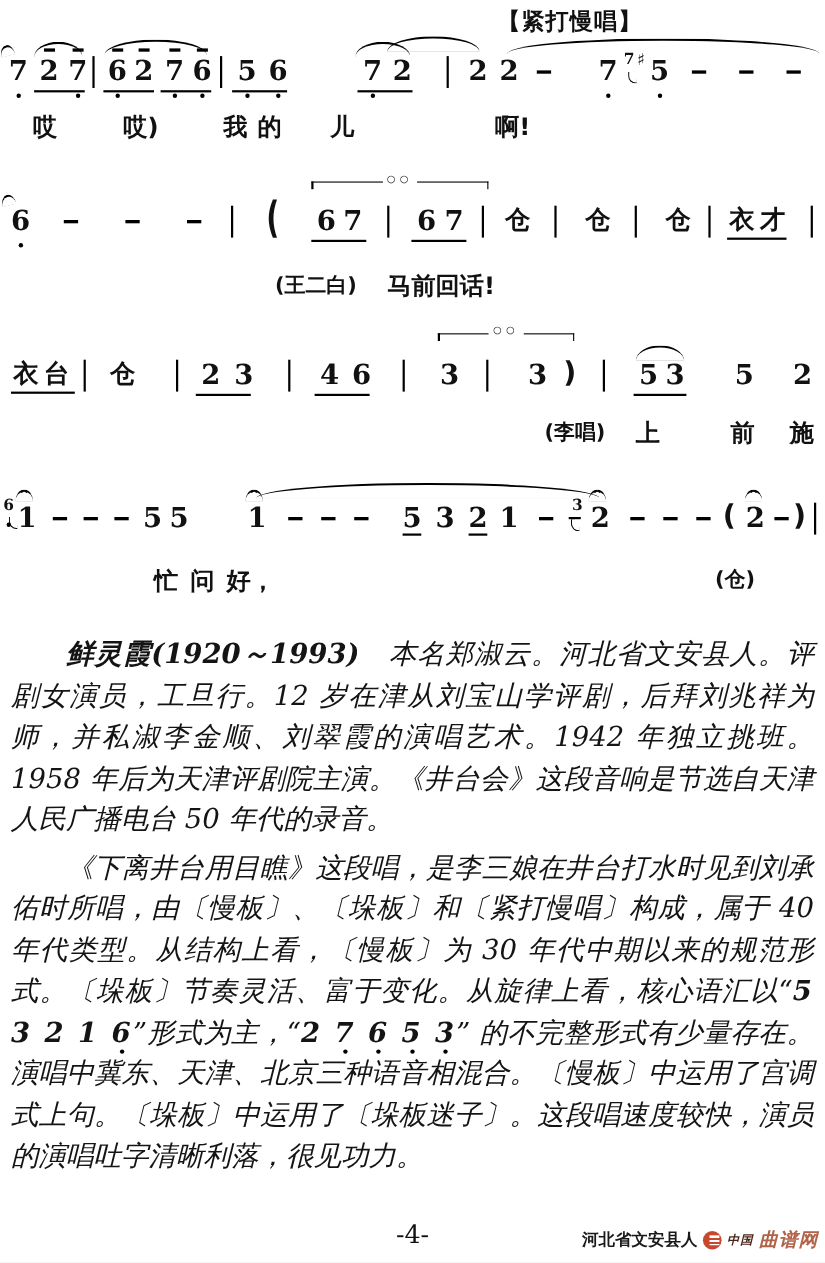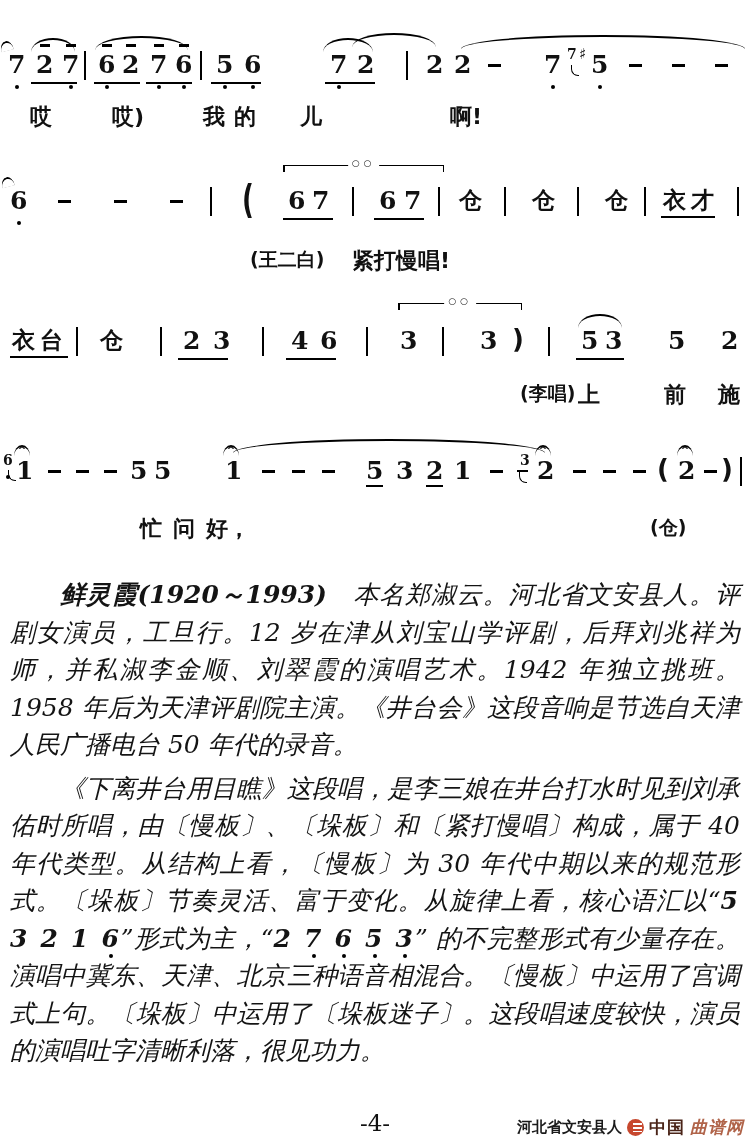--- a/index.html
+++ b/index.html
@@ -51,28 +51,29 @@
   #textblock .ud::after{content:"";position:absolute;left:50%;transform:translateX(-50%);
     bottom:-5px;width:4px;height:4px;border-radius:50%;background:#000;}
   
   .pageno{position:absolute;left:0;right:0;top:1110px;text-align:center;
     font-family:"DejaVu Serif",serif;font-size:23px;color:#111;}
   .wm{position:absolute;right:6px;top:1116px;display:flex;align-items:center;gap:5px;}
   .wm .pre{font-size:15px;font-weight:bold;color:#1a1a1a;}
   .wm .logo{position:relative;width:17px;height:17px;border-radius:50%;display:inline-block;}
   .wm .logo i{position:absolute;right:2px;top:4px;width:9px;height:9px;
     background:repeating-linear-gradient(#fff 0 2px,transparent 2px 4px);}
-  .wm .cn1{font-size:17px;font-weight:bold;letter-spacing:1px;}
+  .wm .cn1{font-size:11px;font-weight:bold;font-style:italic;letter-spacing:1px;}
   .wm .cn2{font-size:17px;font-weight:bold;font-style:italic;letter-spacing:1px;}
 </style>
 </head>
 <body>
 
 <div id="page">
   <div id="score">
+    <div class="tag">【紧打慢唱】</div>
     <div class="sline" style="top: 52px;">
         <span class="nt lo" style="top: 0px; left: 8px;">7</span>
         <span class="nt od" style="top: 0px; left: 36px;">2</span>
         <span class="nt lo od" style="top: 0px; left: 62px;">7</span>
         <span class="bl" style="left: 84px;"></span>
         <span class="nt lo od" style="top: 0px; left: 98px;">6</span>
         <span class="nt od" style="top: 0px; left: 122px;">2</span>
         <span class="nt lo od" style="top: 0px; left: 150px;">7</span>
         <span class="nt lo od" style="top: 0px; left: 175px;">6</span>
         <span class="bl" style="left: 200px;"></span>
@@ -131,21 +132,21 @@
         <span class="ck" style="left: 663px;">衣才</span>
         <span class="bl" style="left: 737px;"></span>
         <span class="tie" style="left: 1px; top: -11px;"></span>
         <span class="brk" style="width: 161px; left: 283px; top: -23px;">
           <i>○○</i>
         </span>
         <span class="beam" style="width: 50px; left: 283px; top: 30px;"></span>
         <span class="beam" style="width: 50px; left: 374px; top: 30px;"></span>
         <span class="beam" style="width: 54px; left: 661px; top: 28px;"></span>
         <span class="ly s" style="left: 250px; top: 62px;">(王二白)</span>
-        <span class="ly" style="left: 352px; top: 62px;">紧打慢唱!</span>
+        <span class="ly" style="left: 352px; top: 62px;">马前回话!</span>
       </div>
     <div class="sline" style="top: 328px;">
         <span class="ck" style="left: 12px;">衣台</span>
         <span class="bl" style="left: 76px;"></span>
         <span class="ck" style="left: 100px;">仓</span>
         <span class="bl" style="left: 160px;"></span>
         <span class="nt" style="top: 0px; left: 183px;">2</span>
         <span class="nt" style="top: 0px; left: 213px;">3</span>
         <span class="bl" style="left: 262px;"></span>
         <span class="nt" style="top: 0px; left: 291px;">4</span>
@@ -161,21 +162,21 @@
         <span class="nt" style="top: 0px; left: 668px;">5</span>
         <span class="nt" style="top: 0px; left: 721px;">2</span>
         <span class="beam" style="width: 58px; left: 10px; top: 28px;"></span>
         <span class="beam" style="width: 50px; left: 178px; top: 30px;"></span>
         <span class="beam" style="width: 50px; left: 286px; top: 30px;"></span>
         <span class="brk" style="width: 124px; left: 398px; top: -25px;">
           <i>○○</i>
         </span>
         <span class="slur" style="width: 44px; left: 578px; top: -14px;"></span>
         <span class="beam" style="width: 48px; left: 576px; top: 30px;"></span>
-        <span class="ly s" style="left: 520px; top: 56px;">(李唱)</span>
+        <span class="ly s" style="left: 495px; top: 56px;">(李唱)</span>
         <span class="ly" style="left: 578px; top: 56px;">上</span>
         <span class="ly" style="left: 664px; top: 56px;">前</span>
         <span class="ly" style="left: 718px; top: 56px;">施</span>
       </div>
     <div class="sline" style="top: 458px;">
         <span class="nt lo sm" style="top: -5px; left: 3px;">6</span>
         <span class="nt" style="top: 0px; left: 16px;">1</span>
         <span class="ds" style="left: 48px;"></span>
         <span class="ds" style="left: 76px;"></span>
         <span class="ds" style="left: 104px;"></span>

